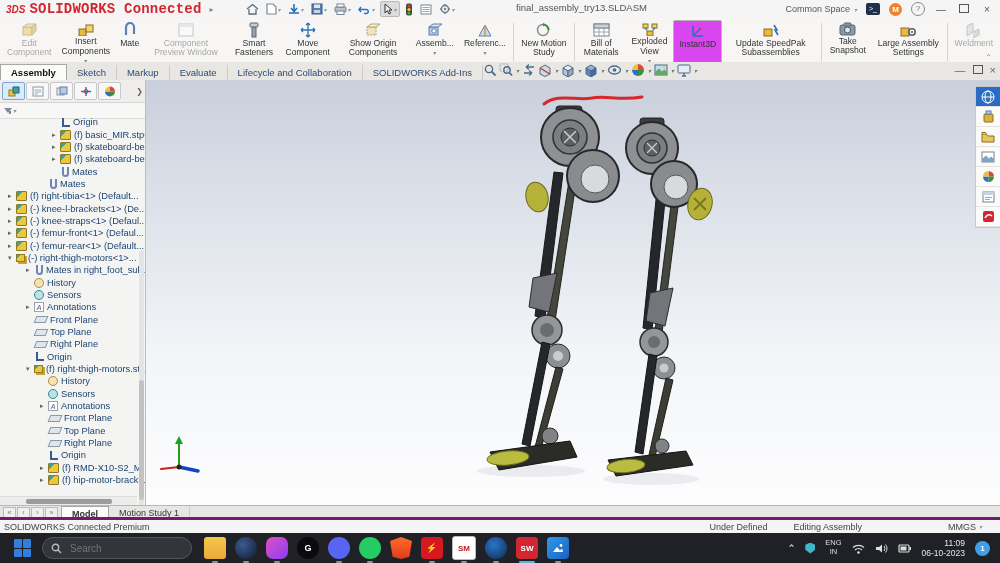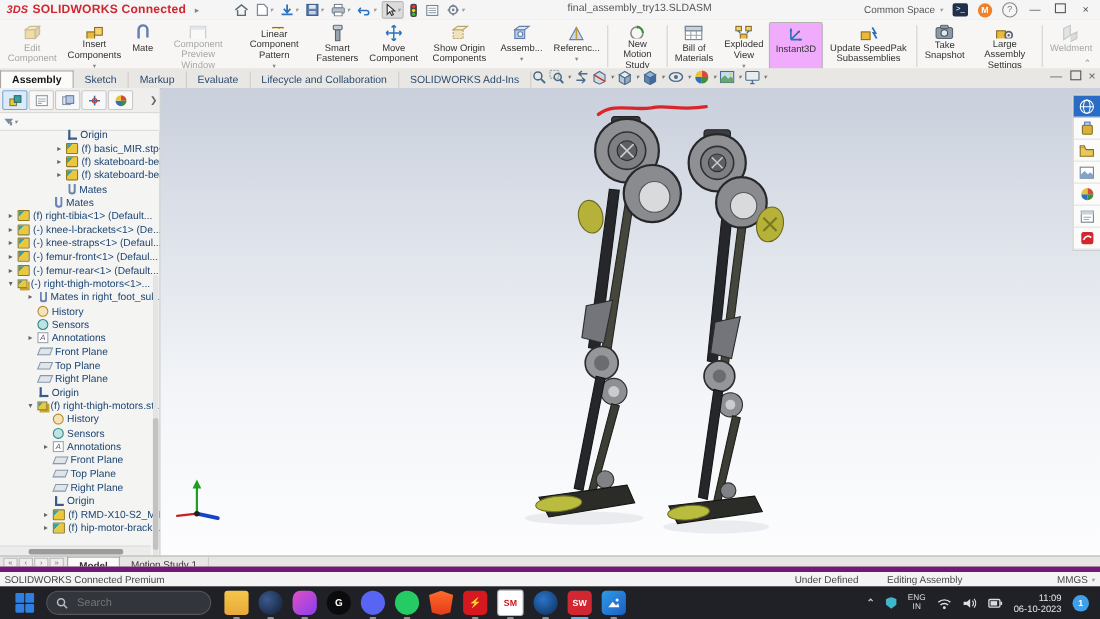--- a/index.html
+++ b/index.html
@@ -1,40 +1,40 @@
 <!DOCTYPE html>
 <html style="--accent-red: #d22730; --markup-stroke: #d8262b; --model-yellow: #b6b138; --taskbar-bg: #1f2127; --selection-blue: #2a6bc4;"><head>
 <meta charset="utf-8">
 <style>
   html,body{margin:0;padding:0;background:#888;}
   #app{position:relative;width:1000px;height:563px;font-family:"Liberation Sans",sans-serif;background:#fff;overflow:hidden;font-size:11px;color:#222;}
   
   #titlebar{position:absolute;top:0;left:0;right:0;height:18px;background:#f5f5f5;border-bottom:1px solid #e0e0e0;display:flex;align-items:center;}
   .brand{display:flex;align-items:center;gap:4px;padding-left:6px;}
   .logo3ds{color:var(--accent-red,#d22730);font-style:italic;font-weight:bold;font-size:10px;}
-  .brandtxt{color:var(--accent-red,#d22730);font-weight:bold;font-size:11px;letter-spacing:.2px;}
+  .brandtxt{color:var(--accent-red,#d22730);font-weight:bold;font-size:14px;letter-spacing:.2px;font-family:Liberation Mono, monospace;}
   .chev{color:#888;font-size:8px;margin-left:4px;}
   .qat{display:flex;align-items:center;gap:3px;margin-left:30px;}
   .qbtn{display:flex;align-items:center;gap:1px;padding:1px 2px;border-radius:2px;}
   .qbtn.sel{background:#dcdcdc;border:1px solid #b9b9b9;}
   .qcaret{font-size:6px;color:#999;}
   .ttl{position:absolute;left:516px;top:2px;font-size:9.5px;color:#555;}
   .tbright{position:absolute;right:6px;top:0;height:18px;display:flex;align-items:center;gap:9px;}
   .cspace{font-size:9px;color:#555;display:flex;gap:4px;align-items:center;}
   .platform{width:14px;height:12px;background:#20304c;border-radius:2px;color:#fff;font-size:7px;line-height:12px;text-align:center;}
   .avatar{width:13px;height:13px;border-radius:50%;background:#f0812c;color:#fff;font-size:8px;font-weight:bold;text-align:center;line-height:13px;}
   .helpc{width:12px;height:12px;border-radius:50%;border:1px solid #888;color:#777;font-size:8px;text-align:center;line-height:11px;}
   .wbtn{color:#555;font-size:10px;width:14px;text-align:center;}
   .wrest{width:8px;height:7px;border:1px solid #555;display:inline-block;}
   
   #ribbon{position:absolute;top:18px;left:0;right:0;height:44px;background:#f7f6f5;border-bottom:1px solid #d8d6d3;display:flex;align-items:stretch;padding:2px 2px 0 2px;}
   .rbtn{display:flex;flex-direction:column;align-items:center;justify-content:flex-start;padding:2px 5px 0 5px;max-width:104px;text-align:center;border-radius:2px;}
   .rlbl{font-size:8.6px;line-height:1.08;color:#333;margin-top:1px;}
   .rbtn.dis{opacity:.42;}
-  .rbtn.act{background:#f0abfc;border:1px solid #b3b3b3;}
+  .rbtn.act{background:#d946ef;border:1px solid #b3b3b3;}
   .rbtn.drop::after{content:"▾";font-size:6px;color:#888;margin-top:1px;}
   .rsep{width:1px;background:#d4d2cf;margin:3px 2px;}
   .rcollapse{position:absolute;right:8px;bottom:2px;color:#888;font-size:8px;}
   
   #tabrow{position:absolute;top:62px;left:0;right:0;height:18px;background:#e9e7e4;border-bottom:1px solid #7f1d1d;display:flex;align-items:flex-end;}
   .dtab{padding:2px 10px 2px 10px;font-size:9.5px;color:#2b4a6f;border-right:1px solid #cfccc8;}
   .dtab.on{background:#fbfbfa;border:1px solid #a9a7a4;border-bottom:none;color:#111;font-weight:bold;}
   #hud{position:absolute;left:483px;top:1px;display:flex;align-items:center;gap:2px;}
   .hic{display:flex;align-items:center;}
   .hcaret{font-size:6px;color:#777;margin:0 1px;}
@@ -74,23 +74,23 @@
   #taskpane{position:absolute;right:0;top:86px;width:24px;background:#fbfbfa;border:1px solid #c9c9c9;border-right:none;}
   .tpi{height:19px;display:flex;align-items:center;justify-content:center;border-bottom:1px solid #e3e3e3;}
   .tpi.on{background:#2a6bc4;}
   
   #doctabs{position:absolute;left:0;right:0;bottom:43px;height:14px;background:#e8e6e3;border-top:1px solid #b9b7b4;display:flex;align-items:stretch;font-size:9px;}
   .nav{display:flex;align-items:center;gap:1px;padding:0 3px;}
   .nbtn{width:11px;height:10px;border:1px solid #bbb;background:#f0efed;color:#777;font-size:7px;line-height:9px;text-align:center;}
   .mtab{padding:1px 10px;color:#333;border-right:1px solid #cfccc8;display:flex;align-items:center;}
   .mtab.on{background:#fbfbfa;font-weight:bold;border:1px solid #a9a7a4;border-bottom:none;}
   
-  #statusbar{position:absolute;left:0;right:0;bottom:30px;height:13px;background:#f4f4f4;border-top:5px solid #701a75;display:flex;align-items:center;font-size:9px;color:#444;}
+  #statusbar{position:absolute;left:0;right:0;bottom:30px;height:13px;background:#f4f4f4;border-top:3px solid #701a75;display:flex;align-items:center;font-size:9px;color:#444;}
   #statusbar .lft{padding-left:4px;}
-  #statusbar .rgt{margin-left:auto;display:flex;align-items:center;gap:26px;padding-right:5px;}
+  #statusbar .rgt{margin-left:auto;display:flex;align-items:center;gap:26px;padding-right:18px;}
   .units{display:flex;gap:3px;align-items:center;margin-left:60px;}
   
   #taskbar{position:absolute;left:0;right:0;bottom:0;height:30px;background:var(--taskbar-bg,#1f2127);display:flex;align-items:center;color:#ddd;}
   .start{width:18px;height:18px;margin-left:14px;display:grid;grid-template-columns:8px 8px;grid-gap:1px;}
   .start b{background:#2f7fe0;border-radius:1px;}
   .srch{margin-left:10px;width:132px;height:20px;background:#33353c;border:1px solid #55565c;border-radius:11px;display:flex;align-items:center;padding:0 8px;gap:6px;}
   .srch input{background:transparent;border:none;outline:none;color:#c9c9c9;font-size:10px;width:90px;font-family:"Liberation Sans",sans-serif;}
   #apps{display:flex;align-items:center;gap:9px;margin-left:12px;}
   .app{width:22px;height:22px;border-radius:5px;position:relative;display:flex;align-items:center;justify-content:center;font-size:9px;font-weight:bold;color:#fff;}
   .app.run::after{content:"";position:absolute;bottom:-4px;left:8px;width:6px;height:2px;border-radius:1px;background:#8d8f94;}
@@ -234,29 +234,20 @@
         </svg>
         <span class="rlbl">Mate</span>
       </div>
     <div class="rbtn dis">
         <svg width="18" height="16">
           <rect x="2" y="2" width="14" height="12" fill="#fff" stroke="#7a8a9a"></rect>
           <rect x="2" y="2" width="14" height="3" fill="#c6d2de"></rect>
         </svg>
         <span class="rlbl">Component Preview Window</span>
       </div>
-    <div class="rbtn drop">
-        <svg width="18" height="16">
-          <rect x="2" y="9" width="5" height="5" fill="#e9b93c" stroke="#8a6d1f"></rect>
-          <rect x="8" y="9" width="5" height="5" fill="#f3d46e" stroke="#8a6d1f"></rect>
-          <rect x="8" y="3" width="5" height="5" fill="#f3d46e" stroke="#8a6d1f"></rect>
-          <rect x="14" y="3" width="3.5" height="5" fill="#e9b93c" stroke="#8a6d1f"></rect>
-        </svg>
-        <span class="rlbl">Linear Component Pattern</span>
-      </div>
     <div class="rbtn">
         <svg width="12" height="16">
           <rect x="4" y="5" width="4" height="10" fill="#9aa4ae" stroke="#5a646e"></rect>
           <rect x="2" y="1" width="8" height="4" rx="1" fill="#c4ccd4" stroke="#5a646e"></rect>
         </svg>
         <span class="rlbl">Smart Fasteners</span>
       </div>
     <div class="rbtn">
         <svg width="16" height="16">
           <path d="M8,1 L8,15 M1,8 L15,8 M8,1 L6,3 M8,1 L10,3 M1,8 L3,6 M1,8 L3,10 M15,8 L13,6 M15,8 L13,10 M8,15 L6,13 M8,15 L10,13" stroke="#2a72c0" stroke-width="1.3" fill="none"></path>

